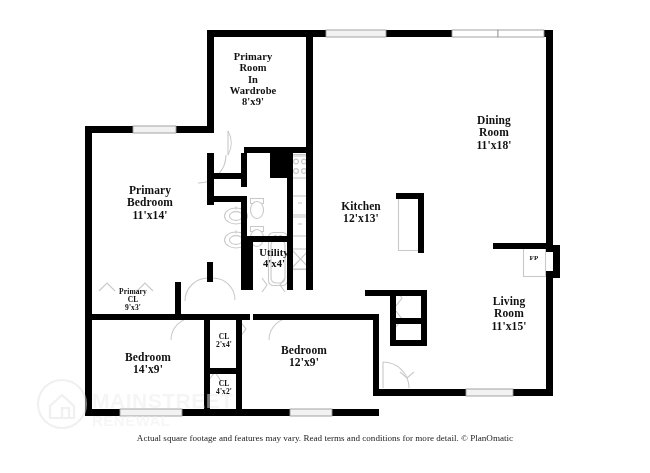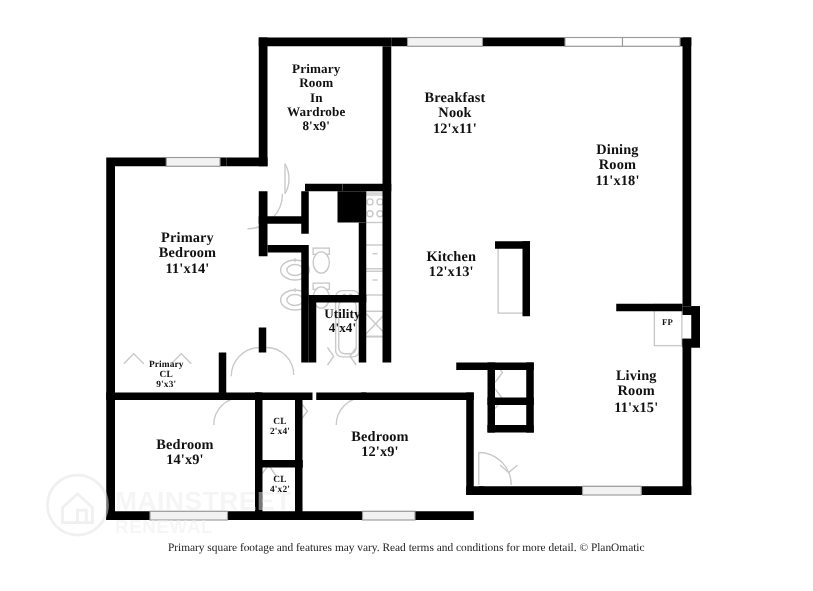--- a/index.html
+++ b/index.html
@@ -274,25 +274,20 @@
   </svg>
 
   <div class="room-label size-md" style="left:253px; top:79px;">
     <span class="nm">Primary</span>
     <span class="nm">Room</span>
     <span class="nm">In</span>
     <span class="nm">Wardrobe</span>
     <span class="dim">8'x9'</span>
   </div>
 
-  <div class="room-label size-lg" style="left:364px; top:91px;">
-    <span class="nm">Breakfast</span>
-    <span class="nm">Nook</span>
-    <span class="dim">12'x11'</span>
-  </div>
 
   <div class="room-label size-lg" style="left:494px; top:133px;">
     <span class="nm">Dining</span>
     <span class="nm">Room</span>
     <span class="dim">11'x18'</span>
   </div>
 
   <div class="room-label size-lg" style="left:150px; top:203px;">
     <span class="nm">Primary</span>
     <span class="nm">Bedroom</span>
@@ -351,16 +346,16 @@
         <circle cx="26" cy="26" r="24"></circle>
         <path d="M 14 28 L 26 17 L 38 28 L 38 40 L 14 40 Z" fill="#ffffff" stroke="#e2e2e2"></path>
         <path d="M 26 40 L 26 30 L 33 30 L 33 40"></path>
       </g>
       <text x="56" y="30" font-family="&quot;Liberation Sans&quot;, sans-serif" font-size="21" font-weight="bold" fill="#ededed" letter-spacing="0.5">MAINSTREET</text>
       <text x="56" y="48" font-family="&quot;Liberation Sans&quot;, sans-serif" font-size="15" font-weight="bold" fill="#efefef" letter-spacing="0.5">RENEWAL</text>
     </svg>
   </div>
 
   <div id="disclaimer">
-    <div>Primary square footage and features may vary. Read terms and conditions for more detail. © PlanOmatic</div>
+    <div>Actual square footage and features may vary. Read terms and conditions for more detail. © PlanOmatic</div>
   </div>
 
 </div>
 
 </body></html>

